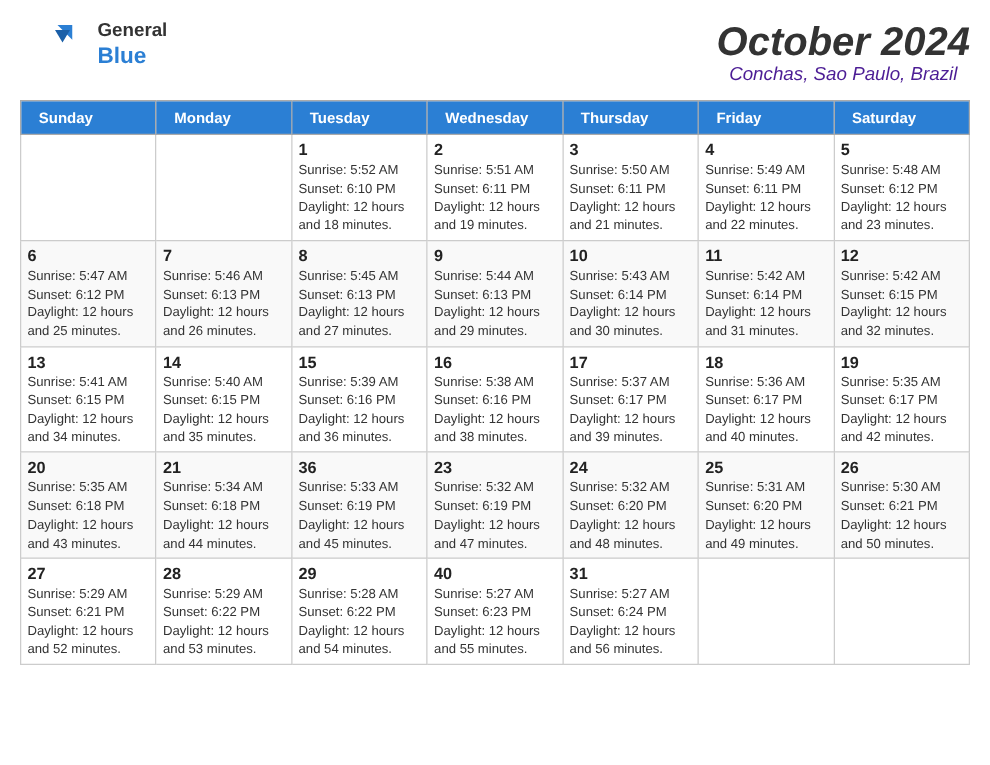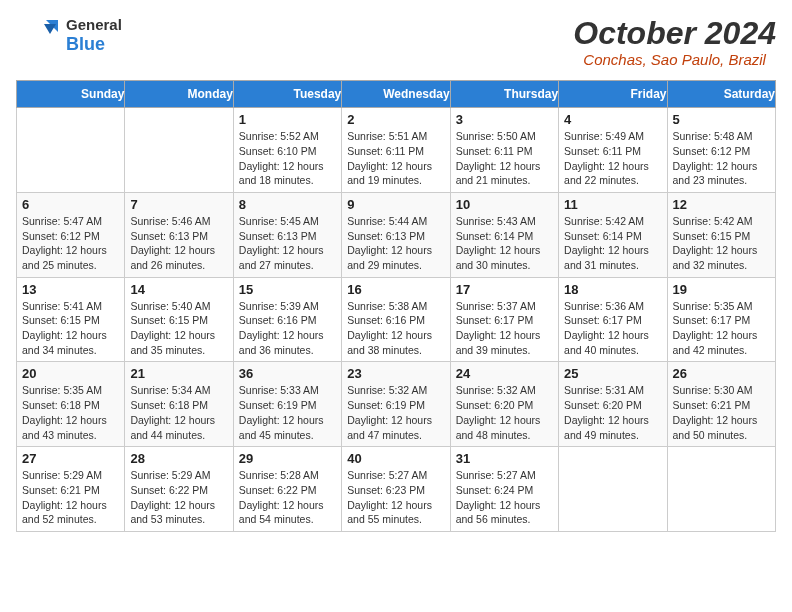--- a/index.html
+++ b/index.html
@@ -12,49 +12,49 @@
     }
     .header {
       display: flex;
       justify-content: space-between;
       align-items: flex-start;
       margin-bottom: 12px;
     }
     .logo {
       display: flex;
       align-items: center;
-      gap: 8px;
+      gap: 20px;
     }
     .title-block {
       text-align: center;
       font-style: italic;
     }
     .title-block h1 {
       font-size: 32px;
       font-weight: bold;
       color: #333;
       line-height: 1.1;
     }
     .title-block h2 {
       font-size: 15px;
       font-weight: normal;
-      color: #c2410c;
+      color: #4c1d95;
     }
     .calendar {
       width: 100%;
       border-collapse: collapse;
       font-size: 11px;
     }
     .calendar thead tr th {
       background: #2b7fd4;
       color: #fff;
       font-size: 12px;
       font-weight: bold;
-      padding: 6px 0;
-      text-align: right;
+      padding: 6px 14px;
+      text-align: left;
       border: 1px solid #aaa;
     }
     .calendar tbody tr td {
       border: 1px solid #ccc;
       vertical-align: top;
       padding: 4px 5px;
       width: 108px;
       min-height: 80px;
       background: #fff;
     }

